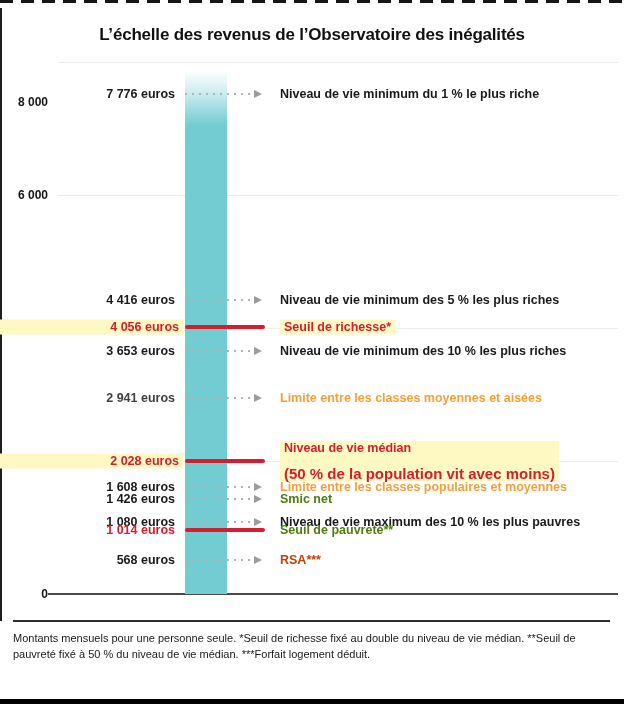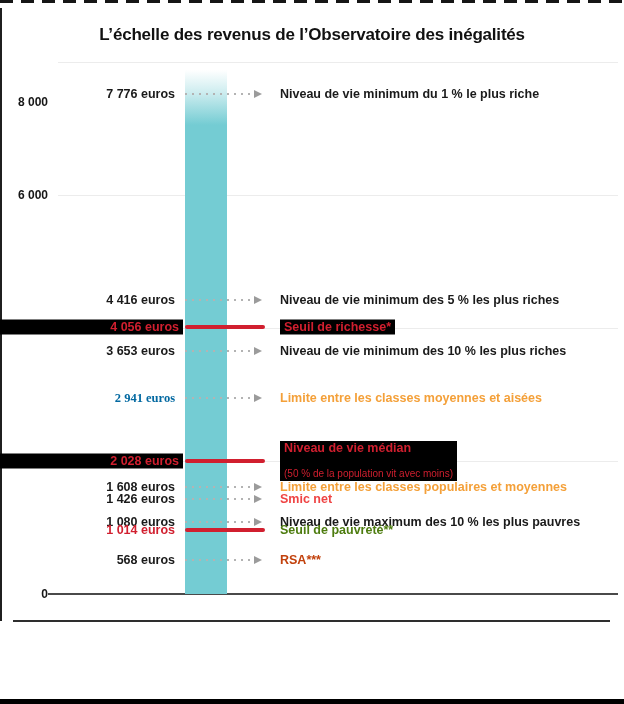--- a/index.html
+++ b/index.html
@@ -23,22 +23,22 @@
   .marker{position:absolute;left:0;width:100%;height:0;z-index:4;}
   .marker .val{position:absolute;left:0;width:175px;text-align:right;font-size:12.5px;
     font-weight:600;transform:translateY(-50%);white-space:nowrap;line-height:13px;}
   .marker .leader{position:absolute;left:185px;width:68px;height:2px;transform:translateY(-50%);
     background:repeating-linear-gradient(90deg,#b3b3b3 0 2px,transparent 2px 7px);}
   .marker .arrow{position:absolute;left:254px;width:0;height:0;transform:translateY(-50%);
     border-top:4.5px solid transparent;border-bottom:4.5px solid transparent;border-left:8px solid #9b9b9b;}
   .marker .redline{position:absolute;left:185px;width:80px;height:4px;border-radius:2px;transform:translateY(-50%);}
   .marker .lbl{position:absolute;left:280px;transform:translateY(-50%);font-size:12.5px;
     font-weight:600;white-space:nowrap;line-height:13px;}
-  .marker .lbl .sub{display:block;font-size:10px;font-weight:400;line-height:12px;margin-top:13px;}
-  .marker.masked .val,.marker.masked .lbl{background:#000000;padding:1px 4px;}
+  .marker .lbl .sub{display:block;font-size:15px;font-weight:700;line-height:12px;margin-top:13px;}
+  .marker.masked .val,.marker.masked .lbl{background:#fef9c3;padding:1px 4px;}
   .notes-sep{position:absolute;top:620px;left:13px;width:597px;height:2px;background:#2e2e2e;}
   .notes{position:absolute;top:631px;left:13px;width:598px;font-size:11px;line-height:15.5px;color:#1a1a1a;}
   .notes p{margin:0 0 6px 0;}
   .notes .src-label{font-weight:700;}
 </style>
 </head>
 <body>
 
 <div class="frame">
   <div class="top-dashes"></div>
@@ -75,41 +75,41 @@
         <span class="redline" style="background: rgb(209, 31, 47);"></span>
         <span class="lbl" style="color: rgb(209, 31, 47); font-weight: 700;">Seuil de richesse*</span>
       </div>
       <div class="marker" style="top: 350.575px;">
         <span class="val" style="color: rgb(26, 26, 26);">3 653 euros</span>
         <span class="leader"></span>
         <span class="arrow"></span>
         <span class="lbl" style="color: rgb(26, 26, 26);">Niveau de vie minimum des 10 % les plus riches</span>
       </div>
       <div class="marker" style="top: 397.923px;">
-        <span class="val" style="color: #0369a1; font-family: Liberation Serif, serif;">2 941 euros</span>
+        <span class="val" style="color: #404040;">2 941 euros</span>
         <span class="leader"></span>
         <span class="arrow"></span>
         <span class="lbl" style="color: rgb(244, 160, 57); font-weight: 700;">Limite entre les classes moyennes et aisées</span>
       </div>
       <div class="marker masked" style="top: 460.638px;">
         <span class="val" style="color: rgb(209, 31, 47); text-align: right;">2 028 euros</span>
         <span class="redline" style="background: rgb(209, 31, 47);"></span>
         <span class="lbl" style="color: rgb(209, 31, 47); font-weight: 700;">Niveau de vie médian<span class="sub">(50 % de la population vit avec moins)</span></span>
       </div>
       <div class="marker" style="top: 486.568px;">
         <span class="val" style="color: rgb(26, 26, 26);">1 608 euros</span>
         <span class="leader"></span>
         <span class="arrow"></span>
         <span class="lbl" style="color: rgb(244, 160, 57); font-weight: 700;">Limite entre les classes populaires et moyennes</span>
       </div>
       <div class="marker" style="top: 498.671px;">
         <span class="val" style="color: rgb(26, 26, 26);">1 426 euros</span>
         <span class="leader"></span>
         <span class="arrow"></span>
-        <span class="lbl" style="color: #ef4444;">Smic net</span>
+        <span class="lbl" style="color: #4d7c0f;">Smic net</span>
       </div>
       <div class="marker" style="top: 521.68px;">
         <span class="val" style="color: rgb(26, 26, 26);">1 080 euros</span>
         <span class="leader"></span>
         <span class="arrow"></span>
         <span class="lbl" style="color: rgb(26, 26, 26);">Niveau de vie maximum des 10 % les plus pauvres</span>
       </div>
       <div class="marker" style="top: 530.069px;">
         <span class="val" style="color: rgb(209, 31, 47);">1 014 euros</span>
         <span class="redline" style="background: rgb(209, 31, 47);"></span>
@@ -118,16 +118,17 @@
       <div class="marker" style="top: 559.728px;">
         <span class="val" style="color: rgb(26, 26, 26);">568 euros</span>
         <span class="leader"></span>
         <span class="arrow"></span>
         <span class="lbl" style="color: #c2410c;">RSA***</span>
       </div>
     </div>
 
   <div class="notes-sep"></div>
   <div class="notes">
+    <p>Montants mensuels pour une personne seule. *Seuil de richesse fixé au double du niveau de vie médian. **Seuil de pauvreté fixé à 50 % du niveau de vie médian. ***Forfait logement déduit.</p>
   </div>
 
   <div class="bottom-border"></div>
 </div>
 
 </body></html>

